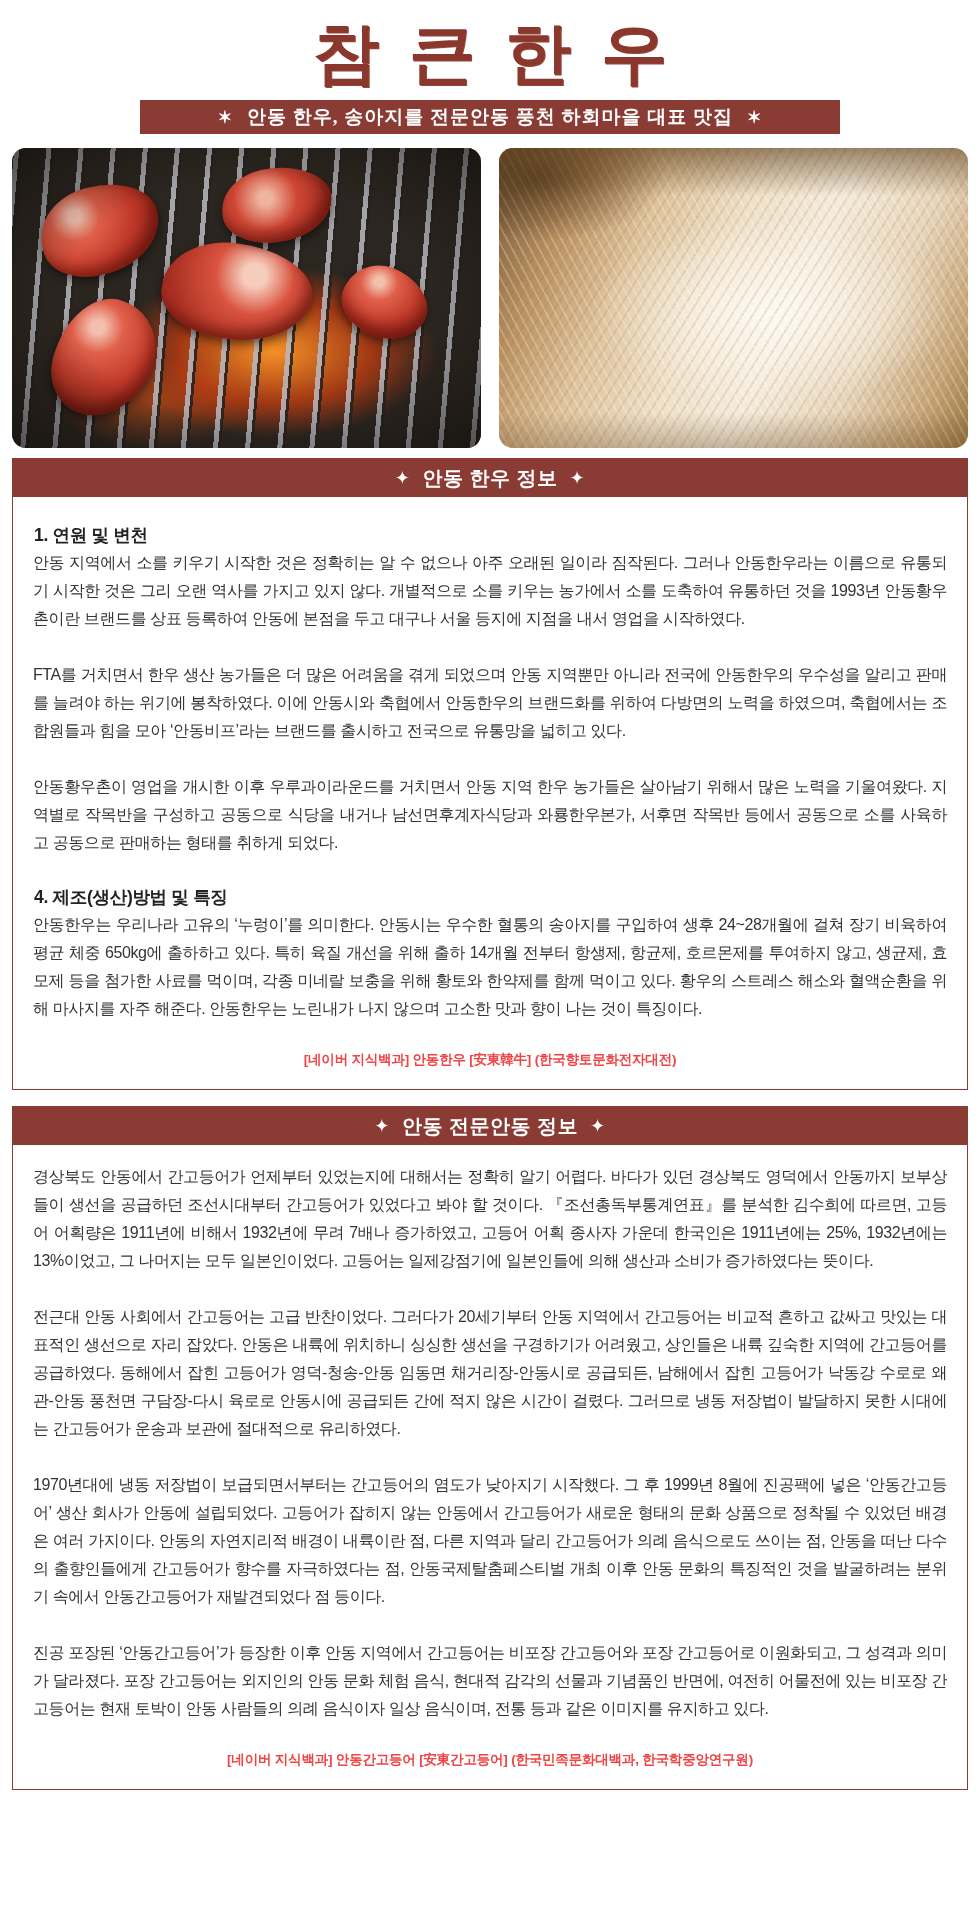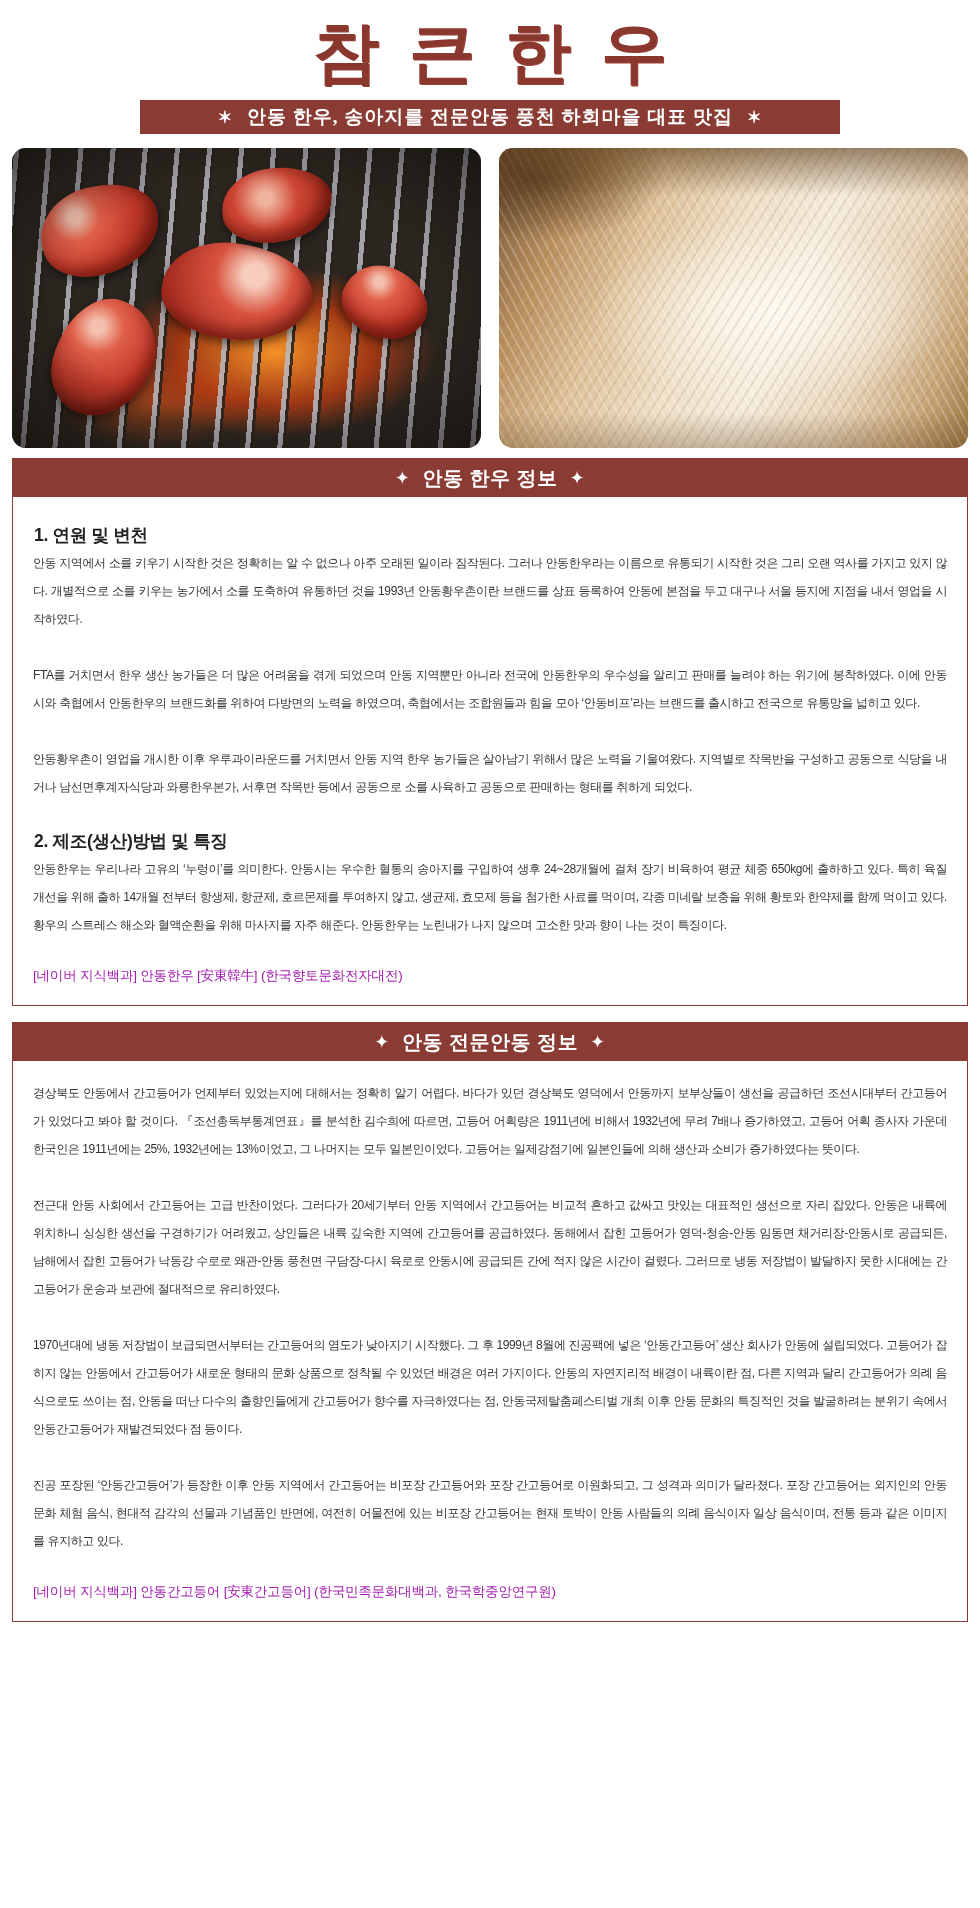--- a/index.html
+++ b/index.html
@@ -2,21 +2,21 @@
 <html lang="ko"><head>
 <meta charset="utf-8">
 <style>
   html,body{margin:0;padding:0;background:#ffffff;}
   body{width:980px;font-family:"Liberation Sans","DejaVu Sans",sans-serif;color:#2f2f2f;}
   .page{width:980px;padding-bottom:18px;}
 
   
   .brand{padding-top:10px;text-align:center;}
   .logo{
-    font-family:Liberation Serif, serif;
+    font-family:Liberation Sans, sans-serif;
     font-weight:700;font-size:66px;line-height:86px;
     color:#8a372e;letter-spacing:30px;text-indent:30px;
     text-shadow:1px 1px 0 #9a453a;
   }
   .tagline-bar{
     margin:4px auto 0;width:700px;height:34px;
     background:#8a3c34;color:#fff;
     display:flex;align-items:center;justify-content:center;gap:14px;
     font-family:"Liberation Serif","DejaVu Serif",serif;
     font-size:19px;font-weight:700;letter-spacing:1px;
@@ -60,27 +60,27 @@
   .info-box{margin:10px 12px 16px;border:1px solid #8a3c34;background:#fff;}
   .info-header{
     height:38px;background:#8a3c34;color:#fff;
     display:flex;align-items:center;justify-content:center;gap:12px;
     font-size:20px;font-weight:700;letter-spacing:.5px;
   }
   .info-header .spark{font-size:18px;}
   .info-body{padding:18px 20px 6px;}
   .info-body h3{margin:8px 1px 2px;font-size:17.5px;color:#222;letter-spacing:-.3px;}
   .info-body p{
-    margin:0 0 28px;font-size:12px;line-height:28px;color:#333;
+    margin:0 0 28px;font-size:16px;line-height:28px;color:#333;
     letter-spacing:-.4px;text-align:justify;
   }
   .info-body p.first{margin-top:0;}
   .cite{
-    font-size:13.5px;color:#a21caf;
-    margin:2px 0 14px;letter-spacing:-.2px;
+    text-align:center;font-size:13.5px;color:#ef4444;
+    margin:2px 0 14px;letter-spacing:-.2px;font-weight:bold;
   }
 </style>
 </head>
 <body>
 
 <div class="page">
 
   <header class="brand">
     <div class="logo">참큰한우</div>
     <div class="tagline-bar">
@@ -112,21 +112,21 @@
     <div class="info-header">
       <span class="spark">✦</span>
       <span>안동 한우 정보</span>
       <span class="spark">✦</span>
     </div>
     <div class="info-body">
       <h3>1. 연원 및 변천</h3>
       <p class="first">안동 지역에서 소를 키우기 시작한 것은 정확히는 알 수 없으나 아주 오래된 일이라 짐작된다. 그러나 안동한우라는 이름으로 유통되기 시작한 것은 그리 오랜 역사를 가지고 있지 않다. 개별적으로 소를 키우는 농가에서 소를 도축하여 유통하던 것을 1993년 안동황우촌이란 브랜드를 상표 등록하여 안동에 본점을 두고 대구나 서울 등지에 지점을 내서 영업을 시작하였다.</p>
       <p>FTA를 거치면서 한우 생산 농가들은 더 많은 어려움을 겪게 되었으며 안동 지역뿐만 아니라 전국에 안동한우의 우수성을 알리고 판매를 늘려야 하는 위기에 봉착하였다. 이에 안동시와 축협에서 안동한우의 브랜드화를 위하여 다방면의 노력을 하였으며, 축협에서는 조합원들과 힘을 모아 ‘안동비프’라는 브랜드를 출시하고 전국으로 유통망을 넓히고 있다.</p>
       <p>안동황우촌이 영업을 개시한 이후 우루과이라운드를 거치면서 안동 지역 한우 농가들은 살아남기 위해서 많은 노력을 기울여왔다. 지역별로 작목반을 구성하고 공동으로 식당을 내거나 남선면후계자식당과 와룡한우본가, 서후면 작목반 등에서 공동으로 소를 사육하고 공동으로 판매하는 형태를 취하게 되었다.</p>
-      <h3>2. 제조(생산)방법 및 특징</h3>
+      <h3>4. 제조(생산)방법 및 특징</h3>
       <p class="first">안동한우는 우리나라 고유의 ‘누렁이’를 의미한다. 안동시는 우수한 혈통의 송아지를 구입하여 생후 24~28개월에 걸쳐 장기 비육하여 평균 체중 650kg에 출하하고 있다. 특히 육질 개선을 위해 출하 14개월 전부터 항생제, 항균제, 호르몬제를 투여하지 않고, 생균제, 효모제 등을 첨가한 사료를 먹이며, 각종 미네랄 보충을 위해 황토와 한약제를 함께 먹이고 있다. 황우의 스트레스 해소와 혈액순환을 위해 마사지를 자주 해준다. 안동한우는 노린내가 나지 않으며 고소한 맛과 향이 나는 것이 특징이다.</p>
       <div class="cite">[네이버 지식백과] 안동한우 [安東韓牛] (한국향토문화전자대전)</div>
     </div>
   </section>
 
   <section class="info-box">
     <div class="info-header">
       <span class="spark">✦</span>
       <span>안동 전문안동 정보</span>
       <span class="spark">✦</span>

